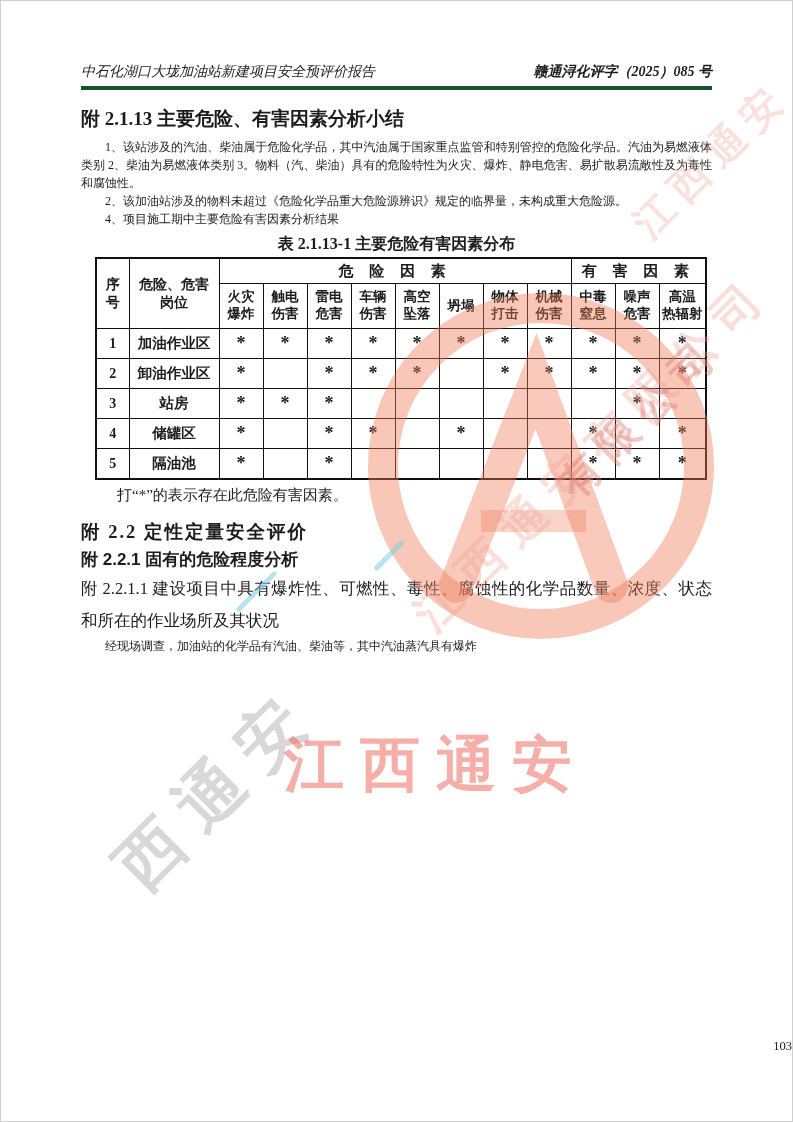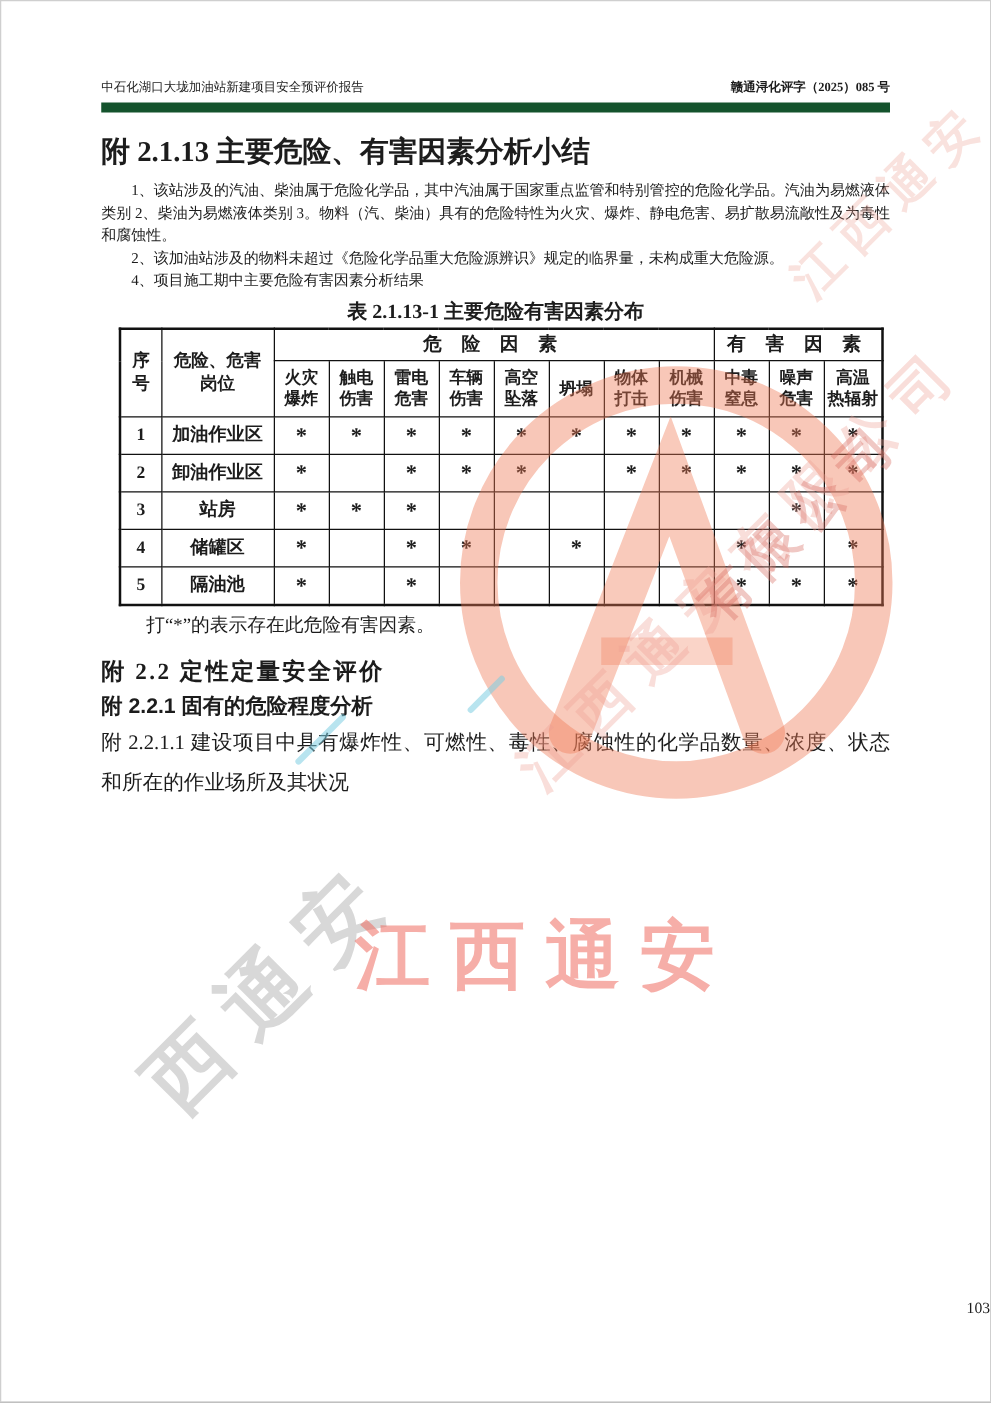--- a/index.html
+++ b/index.html
@@ -12,26 +12,27 @@
     box-sizing:border-box;
     overflow:hidden;
     font-family:"Liberation Serif","DejaVu Serif",serif;
     color:#1c1c1c;
   }
   .content{padding:0 80px;position:relative;z-index:1;}
   
   .doc-header{
     display:flex;justify-content:space-between;align-items:flex-end;
     padding-top:62px;padding-bottom:5px;
-    border-bottom:8px solid #14532d;
-    font-size:10px;
+    border-bottom:4px solid #14532d;
+    font-size:14px;
+    font-style:italic;
   }
   .doc-header .right{font-weight:bold;}
   
-  .h1{font-size:23px;font-weight:bold;margin:16px 0 6px 0;}
+  .h1{font-size:19px;font-weight:bold;margin:16px 0 6px 0;}
   .h2{font-size:18.5px;font-weight:bold;letter-spacing:2px;margin:14px 0 4px 0;}
   .h3{font-size:17px;font-weight:bold;margin:2px 0 2px 0;font-family:"Liberation Sans","DejaVu Sans",sans-serif;}
   .h4{font-size:16.5px;font-weight:normal;margin:2px 0 0 0;line-height:32px;text-align:justify;}
   
   .para{font-size:12px;line-height:18px;text-align:justify;text-indent:2em;margin:0;}
   
   .tbl-title{font-size:16px;font-weight:bold;text-align:center;margin:6px 0 2px 0;}
   table.hazard{
     border-collapse:collapse;table-layout:fixed;
     margin-left:14px;width:606px;
@@ -235,16 +236,17 @@
             <td class="mark">*</td>
           </tr>
         </tbody>
     </table>
 
     <div class="tbl-note">打“*”的表示存在此危险有害因素。</div>
 
     <div class="h2">附 2.2 定性定量安全评价</div>
     <div class="h3">附 2.2.1 固有的危险程度分析</div>
     <div class="h4">附 2.2.1.1 建设项目中具有爆炸性、可燃性、毒性、腐蚀性的化学品数量、浓度、状态和所在的作业场所及其状况</div>
+    <p class="para">经现场调查，加油站的化学品有汽油、柴油等，其中汽油蒸汽具有爆炸</p>
   </div>
 
   <div class="page-num">103</div>
 </div>
 
 </body></html>

